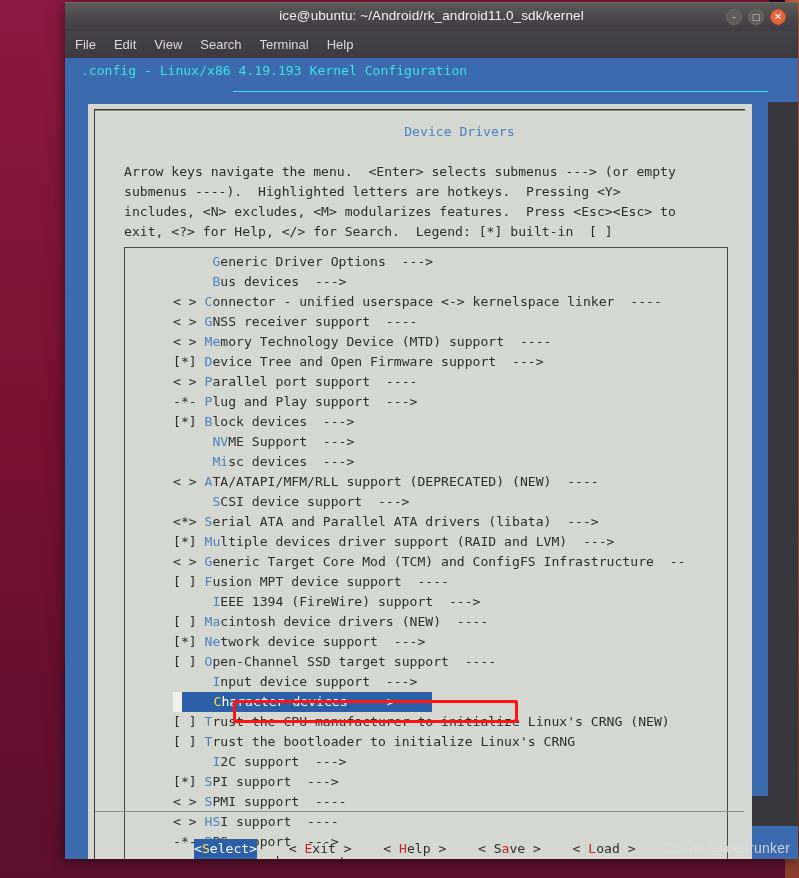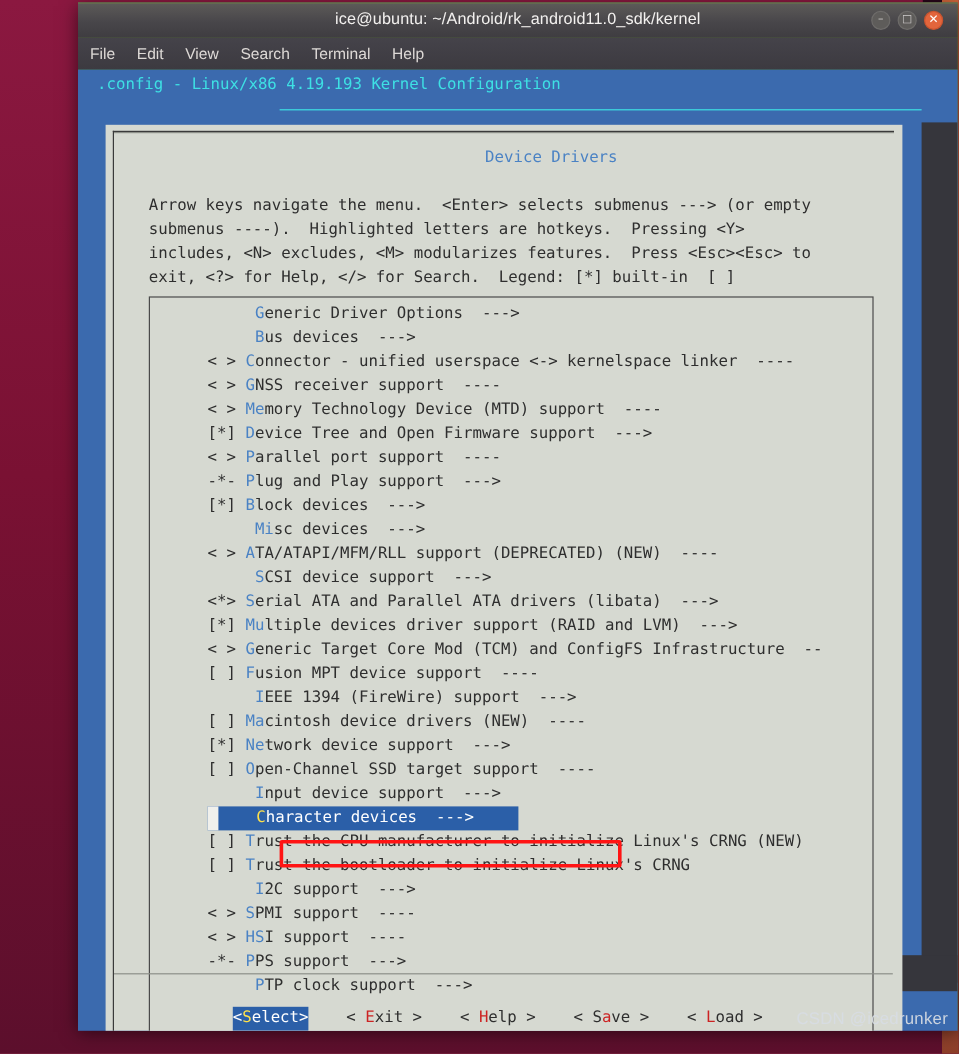--- a/index.html
+++ b/index.html
@@ -317,36 +317,38 @@
         <div id="list">
             <div class="row"><span>     </span><span class="hot">G</span><span>eneric Driver Options  ---&gt;</span></div>
             <div class="row"><span>     </span><span class="hot">B</span><span>us devices  ---&gt;</span></div>
             <div class="row"><span>&lt; &gt; </span><span class="hot">C</span><span>onnector - unified userspace &lt;-&gt; kernelspace linker  ----</span></div>
             <div class="row"><span>&lt; &gt; </span><span class="hot">G</span><span>NSS receiver support  ----</span></div>
             <div class="row"><span>&lt; &gt; </span><span class="hot">Me</span><span>mory Technology Device (MTD) support  ----</span></div>
             <div class="row"><span>[*] </span><span class="hot">D</span><span>evice Tree and Open Firmware support  ---&gt;</span></div>
             <div class="row"><span>&lt; &gt; </span><span class="hot">P</span><span>arallel port support  ----</span></div>
             <div class="row"><span>-*- </span><span class="hot">P</span><span>lug and Play support  ---&gt;</span></div>
             <div class="row"><span>[*] </span><span class="hot">B</span><span>lock devices  ---&gt;</span></div>
+            <div class="row"><span>     </span><span class="hot">NV</span><span>ME Support  ---&gt;</span></div>
             <div class="row"><span>     </span><span class="hot">Mi</span><span>sc devices  ---&gt;</span></div>
             <div class="row"><span>&lt; &gt; </span><span class="hot">A</span><span>TA/ATAPI/MFM/RLL support (DEPRECATED) (NEW)  ----</span></div>
             <div class="row"><span>     </span><span class="hot">S</span><span>CSI device support  ---&gt;</span></div>
             <div class="row"><span>&lt;*&gt; </span><span class="hot">S</span><span>erial ATA and Parallel ATA drivers (libata)  ---&gt;</span></div>
             <div class="row"><span>[*] </span><span class="hot">Mu</span><span>ltiple devices driver support (RAID and LVM)  ---&gt;</span></div>
             <div class="row"><span>&lt; &gt; </span><span class="hot">G</span><span>eneric Target Core Mod (TCM) and ConfigFS Infrastructure  --</span></div>
             <div class="row"><span>[ ] </span><span class="hot">F</span><span>usion MPT device support  ----</span></div>
             <div class="row"><span>     </span><span class="hot">I</span><span>EEE 1394 (FireWire) support  ---&gt;</span></div>
             <div class="row"><span>[ ] </span><span class="hot">Ma</span><span>cintosh device drivers (NEW)  ----</span></div>
             <div class="row"><span>[*] </span><span class="hot">Ne</span><span>twork device support  ---&gt;</span></div>
             <div class="row"><span>[ ] </span><span class="hot">O</span><span>pen-Channel SSD target support  ----</span></div>
             <div class="row"><span>     </span><span class="hot">I</span><span>nput device support  ---&gt;</span></div>
             <div class="row sel"><span class="cursor"> </span><span>    </span><span class="hot">C</span><span>haracter devices  ---&gt;</span></div>
             <div class="row"><span>[ ] </span><span class="hot">T</span><span>rust the CPU manufacturer to initialize Linux's CRNG (NEW)</span></div>
             <div class="row"><span>[ ] </span><span class="hot">T</span><span>rust the bootloader to initialize Linux's CRNG</span></div>
             <div class="row"><span>     </span><span class="hot">I</span><span>2C support  ---&gt;</span></div>
+            <div class="row"><span>[*] </span><span class="hot">S</span><span>PI support  ---&gt;</span></div>
             <div class="row"><span>&lt; &gt; </span><span class="hot">S</span><span>PMI support  ----</span></div>
             <div class="row"><span>&lt; &gt; </span><span class="hot">HS</span><span>I support  ----</span></div>
             <div class="row"><span>-*- </span><span class="hot">P</span><span>PS support  ---&gt;</span></div>
             <div class="row"><span>     </span><span class="hot">P</span><span>TP clock support  ---&gt;</span></div>
           </div>
       </div>
 
       <div id="btnsep"></div>
       <div id="buttons"><span class="btn active"><span>&lt;</span><span class="hk">S</span><span>elect&gt;</span></span><span>    </span><span class="btn"><span>&lt; </span><span class="hk">E</span><span>xit &gt;</span></span><span>    </span><span class="btn"><span>&lt; </span><span class="hk">H</span><span>elp &gt;</span></span><span>    </span><span class="btn"><span>&lt; S</span><span class="hk">a</span><span>ve &gt;</span></span><span>    </span><span class="btn"><span>&lt; </span><span class="hk">L</span><span>oad &gt;</span></span></div>
 

